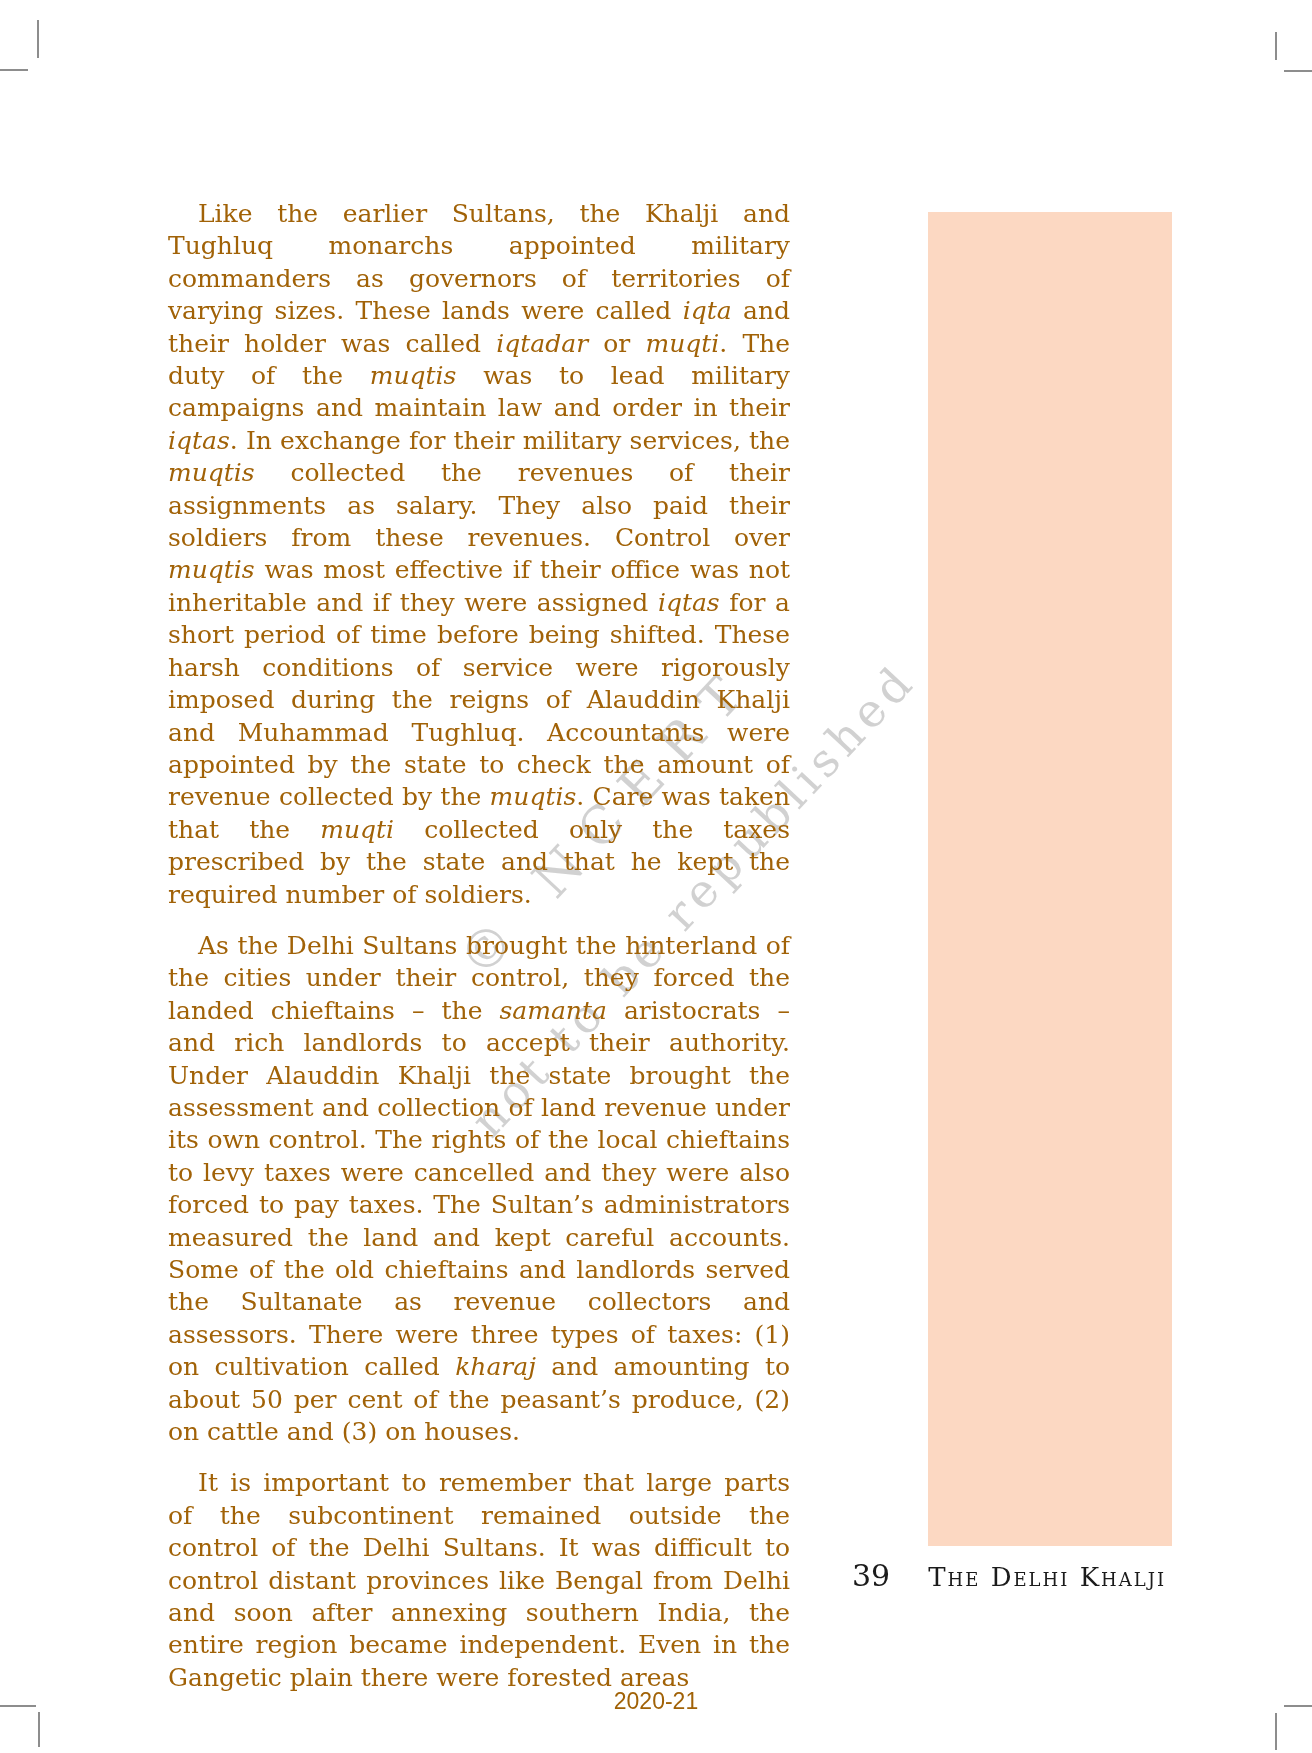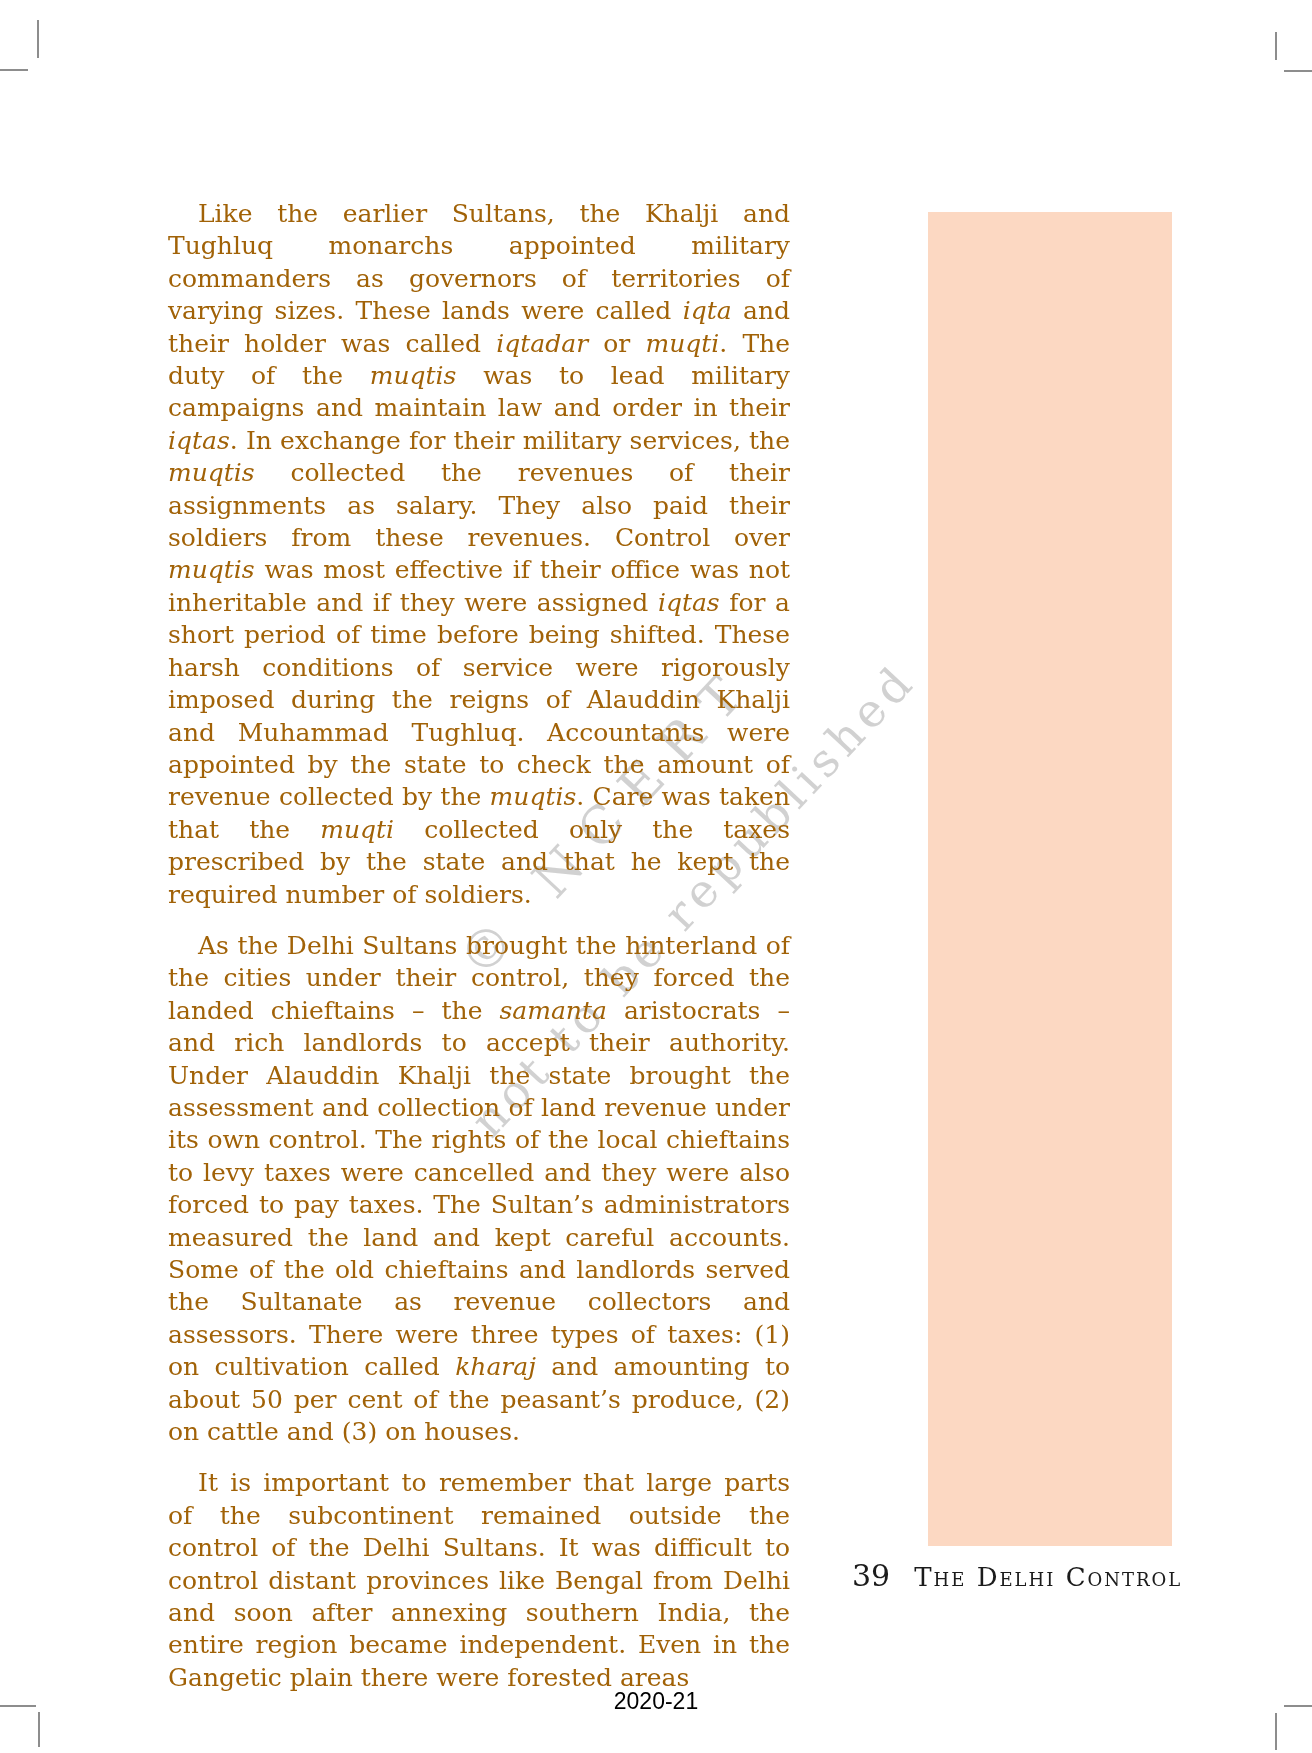--- a/index.html
+++ b/index.html
@@ -68,40 +68,40 @@
   .text-col p { margin: 0 0 19px 0; text-indent: 30px; }
   .text-col p:last-child { margin-bottom: 0; }
   .text-col i { font-style: italic; }
 
   
   .footer {
     position: absolute;
     left: 852px; top: 1558px;
     display: flex;
     align-items: baseline;
-    gap: 24px;
+    gap: 38px;
     color: #1b1b1b;
     z-index: 2;
   }
   .footer .page-num { font-size: 30px; }
   .footer .chapter {
     font-variant: small-caps;
     font-size: 26px;
     letter-spacing: 2px;
   }
 
   
   .year {
     position: absolute;
     left: 0; right: 0;
     top: 1688px;
     text-align: center;
     font-family: "Liberation Sans", "DejaVu Sans", sans-serif;
     font-size: 23px;
-    color: #000000;
+    color: #a16207;
     z-index: 2;
   }
 </style>
 </head>
 <body>
 
 <div class="page">
 
   <div class="crop tl-v"></div>
   <div class="crop tl-h"></div>
@@ -120,18 +120,18 @@
   <div class="sidebar-band"></div>
 
   <main class="text-col">
     <p><span>Like the earlier Sultans, the Khalji and Tughluq monarchs appointed military commanders as governors of territories of varying sizes. These lands were called </span><i>iqta</i><span> and their holder was called </span><i>iqtadar</i><span> or </span><i>muqti</i><span>. The duty of the </span><i>muqtis</i><span> was to lead military campaigns and maintain law and order in their </span><i>iqtas</i><span>. In exchange for their military services, the </span><i>muqtis</i><span> collected the revenues of their assignments as salary. They also paid their soldiers from these revenues. Control over </span><i>muqtis</i><span> was most effective if their office was not inheritable and if they were assigned </span><i>iqtas</i><span> for a short period of time before being shifted. These harsh conditions of service were rigorously imposed during the reigns of Alauddin Khalji and Muhammad Tughluq. Accountants were appointed by the state to check the amount of revenue collected by the </span><i>muqtis</i><span>. Care was taken that the </span><i>muqti</i><span> collected only the taxes prescribed by the state and that he kept the required number of soldiers.</span></p>
     <p><span>As the Delhi Sultans brought the hinterland of the cities under their control, they forced the landed chieftains – the </span><i>samanta</i><span> aristocrats – and rich landlords to accept their authority. Under Alauddin Khalji the state brought the assessment and collection of land revenue under its own control. The rights of the local chieftains to levy taxes were cancelled and they were also forced to pay taxes. The Sultan’s administrators measured the land and kept careful accounts. Some of the old chieftains and landlords served the Sultanate as revenue collectors and assessors. There were three types of taxes: (1) on cultivation called </span><i>kharaj</i><span> and amounting to about 50 per cent of the peasant’s produce, (2) on cattle and (3) on houses.</span></p>
     <p><span>It is important to remember that large parts of the subcontinent remained outside the control of the Delhi Sultans. It was difficult to control distant provinces like Bengal from Delhi and soon after annexing southern India, the entire region became independent. Even in the Gangetic plain there were forested areas</span></p>
   </main>
 
   <div class="footer">
     <span class="page-num">39</span>
-    <span class="chapter">The Delhi Control</span>
+    <span class="chapter">The Delhi Khalji</span>
   </div>
 
   <div class="year">2020-21</div>
 
 </div>
 
 </body></html>

